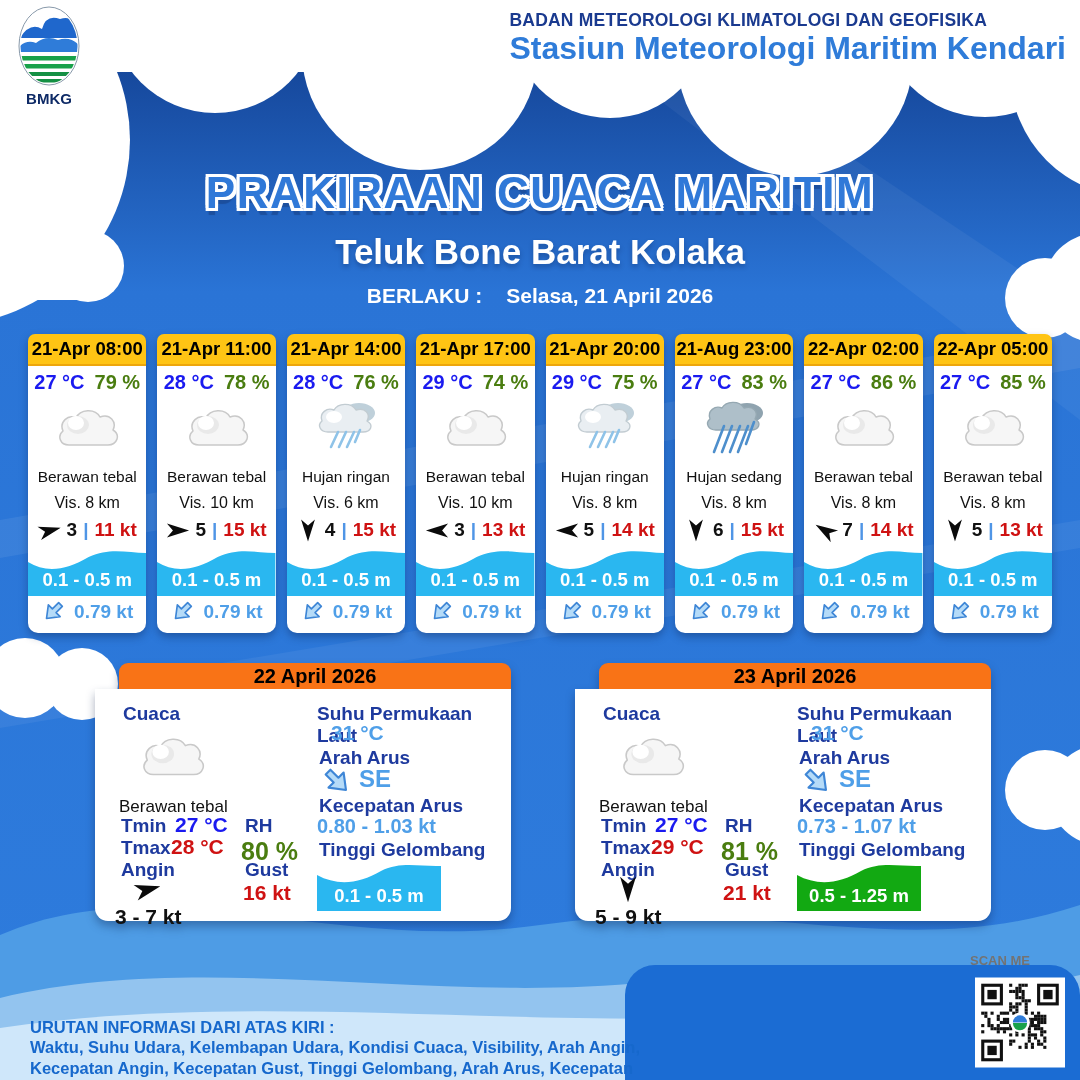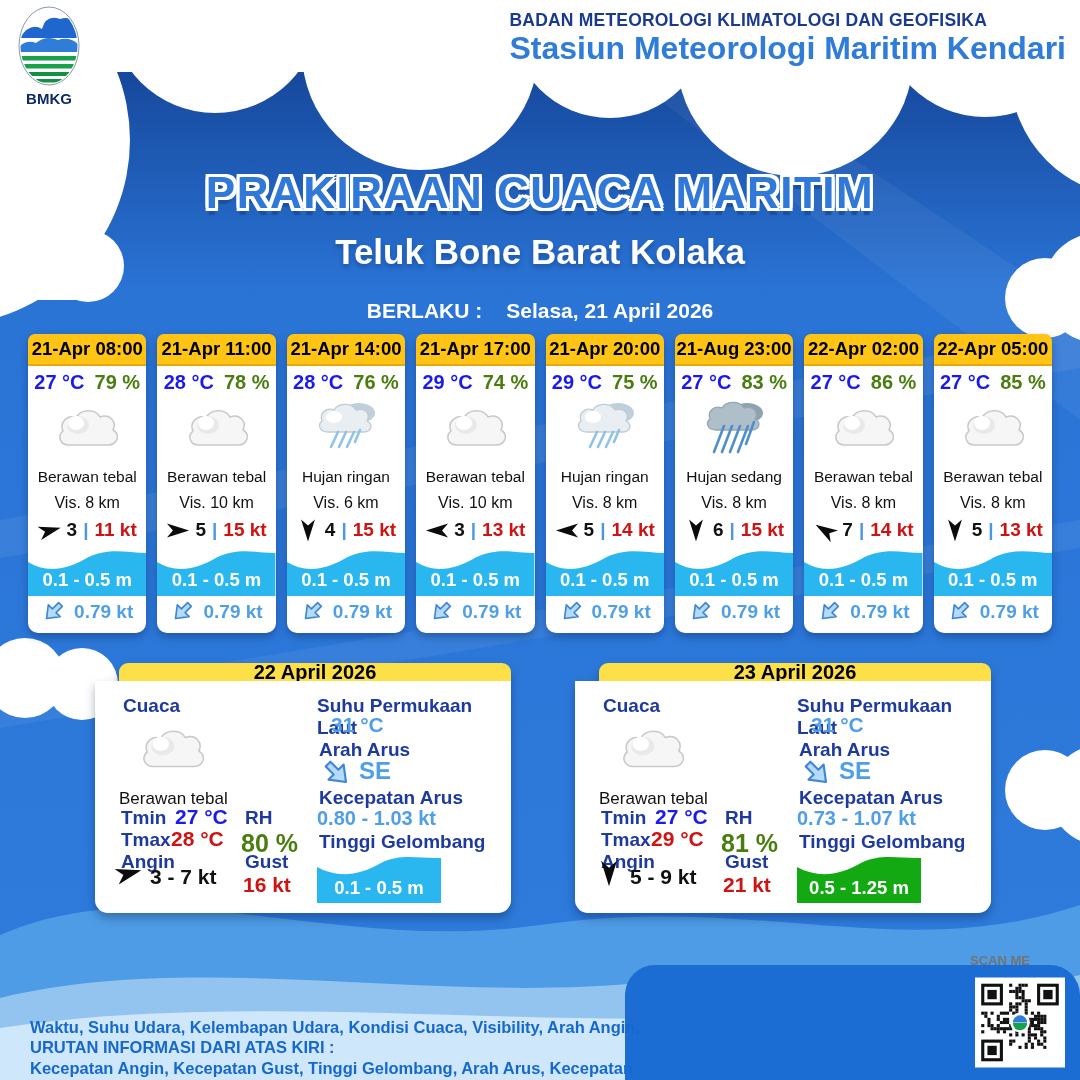--- a/index.html
+++ b/index.html
@@ -13,21 +13,21 @@
   .hdr-2{font-size:32px;color:#2f7cd9;}
   
   .title-main{position:absolute;left:0;top:168px;width:100%;text-align:center;
     font-size:44px;color:#3079d8;letter-spacing:1.5px;
     text-shadow:-3px -3px 0 #fff,3px -3px 0 #fff,-3px 3px 0 #fff,3px 3px 0 #fff,
       -3px 0 0 #fff,3px 0 0 #fff,0 -3px 0 #fff,0 3px 0 #fff,0 7px 1px #1c4f9e;}
   .title-area{position:absolute;left:0;top:232px;width:100%;text-align:center;
     font-size:35px;color:#fff;text-shadow:0 3px 5px rgba(0,20,60,.3);}
   .validity{position:absolute;left:0;top:284px;width:100%;display:flex;
     justify-content:center;gap:95px;color:#fff;font-size:21px;}
-  .validity .grp{display:flex;gap:24px;margin-top:15px;}
+  .validity .grp{display:flex;gap:24px;}
   
   .hourly-row{position:absolute;left:28px;top:334px;width:1024px;display:flex;gap:11px;}
   .hcard{flex:1;filter:drop-shadow(0 4px 4px rgba(5,25,70,.35));}
   .hhead{height:32px;background:#ffc414;border-radius:7px 7px 0 0;display:flex;
     align-items:center;justify-content:center;font-size:18.5px;color:#000;
     border-bottom:2px solid #eda60b;box-sizing:border-box;}
   .hbody{position:relative;height:267px;background:#fff;border-radius:0 0 10px 10px;overflow:hidden;}
   .hr-temp{position:absolute;top:5px;left:0;right:0;display:flex;justify-content:center;gap:10px;font-size:20px;}
   .t-val{color:#1a1af0;} .h-val{color:#4a7d10;text-align:right;}
   .hicon{position:absolute;top:34px;left:50%;transform:translateX(-50%);width:64px;height:56px;}
@@ -41,37 +41,37 @@
   .w-max{font-size:19px;color:#cf1212;}
   .hwave{position:absolute;top:180px;left:0;right:0;height:50px;}
   .hwave svg{position:absolute;inset:0;width:100%;height:100%;}
   .wavetext{position:absolute;left:0;right:0;top:23px;text-align:center;font-size:18.5px;color:#fff;}
   .hcur{position:absolute;top:233px;left:0;right:0;display:flex;justify-content:center;align-items:center;gap:8px;}
   .cur-svg{width:25px;height:25px;display:block;}
   .cur-val{font-size:19px;color:#4f9fe8;}
   
   .daily-row{position:absolute;left:95px;top:663px;width:896px;display:flex;gap:64px;}
   .dcard{width:416px;filter:drop-shadow(0 5px 5px rgba(5,25,70,.35));}
-  .dhead{height:18px;background:#fde047;border-radius:9px 9px 0 0;display:flex;align-items:center;
+  .dhead{height:26px;background:#f97316;border-radius:9px 9px 0 0;display:flex;align-items:center;
     justify-content:center;font-size:20px;color:#000;margin-left:24px;}
   .dbody{position:relative;height:232px;background:#fff;border-radius:0 0 13px 13px;}
   .dlbl{position:absolute;font-size:19px;color:#1e3a9e;}
   .d-cuaca{left:28px;top:14px;} .d-sst-l{left:222px;top:14px;}
   .d-arah{left:224px;top:58px;} .d-kec{left:224px;top:106px;}
   .d-tinggi{left:224px;top:150px;}
   .d-icon{position:absolute;left:44px;top:40px;width:66px;height:56px;}
   .d-icon svg{width:100%;height:100%;}
   .d-cond{position:absolute;left:24px;top:108px;font-size:17px;color:#111;font-weight:400;}
   .d-tmin-l{left:26px;top:126px;} .d-tmax-l{left:26px;top:148px;} .d-angin{left:26px;top:170px;}
   .d-rh-l{left:150px;top:126px;} .d-gust-l{left:150px;top:170px;}
   .d-tmin-v{position:absolute;left:80px;top:124px;font-size:21px;color:#1a1af0;}
   .d-tmax-v{position:absolute;left:76px;top:146px;font-size:21px;color:#cf1212;}
   .d-rh-v{position:absolute;left:146px;top:148px;font-size:25px;color:#4a7d10;}
   .d-gust-v{position:absolute;left:148px;top:192px;font-size:21px;color:#cf1212;}
-  .d-windrow{position:absolute;left:20px;top:184px;display:flex;align-items:flex-start;gap:7px;}
+  .d-windrow{position:absolute;left:20px;top:192px;display:flex;align-items:center;gap:7px;flex-direction:column;}
   .d-windrow .dart-svg{width:28px;height:17px;}
   .d-wind-v{font-size:21px;color:#111;}
   .d-sst-v{position:absolute;left:236px;top:32px;font-size:21px;color:#4f9fe8;}
   .d-cur-arrow{position:absolute;left:226px;top:76px;width:32px;height:32px;}
   .d-cur-arrow svg{width:100%;height:100%;display:block;}
   .d-se{position:absolute;left:264px;top:76px;font-size:24px;color:#4f9fe8;}
   .d-kec-v{position:absolute;left:222px;top:126px;font-size:20px;color:#4f9fe8;}
   .d-wavebox{position:absolute;left:222px;top:172px;width:124px;height:50px;}
   .d-wavebox svg{position:absolute;inset:0;width:100%;height:100%;}
   .d-wavetext{position:absolute;left:0;right:0;top:24px;text-align:center;font-size:18.5px;color:#fff;}
@@ -589,22 +589,22 @@
           <path d="M0 14 C20 25 42 23 64 10 C84 0 104 6 124 5 L124 50 L0 50 Z" fill="#12a912"></path>
         </svg>
         <span class="d-wavetext">0.5 - 1.25 m</span>
       </div>
     </div>
   </div>
 </div>
 
   <div class="panel"></div>
   <div class="footer">
+    <div>URUTAN INFORMASI DARI ATAS KIRI :</div>
     <div>Waktu, Suhu Udara, Kelembapan Udara, Kondisi Cuaca, Visibility, Arah Angin,</div>
-    <div>URUTAN INFORMASI DARI ATAS KIRI :</div>
     <div>Kecepatan Angin, Kecepatan Gust, Tinggi Gelombang, Arah Arus, Kecepatan Arus</div>
   </div>
   <div class="scanme">SCAN ME</div>
   <div class="qr">
     <svg viewBox="0 0 29 29">
         <rect x="0" y="0" width="29" height="29" fill="#ffffff"></rect>
         <rect x="11" y="2" width="1" height="1" fill="#111"></rect>
         <rect x="14" y="2" width="1" height="1" fill="#111"></rect>
         <rect x="15" y="2" width="1" height="1" fill="#111"></rect>
         <rect x="16" y="2" width="1" height="1" fill="#111"></rect>

